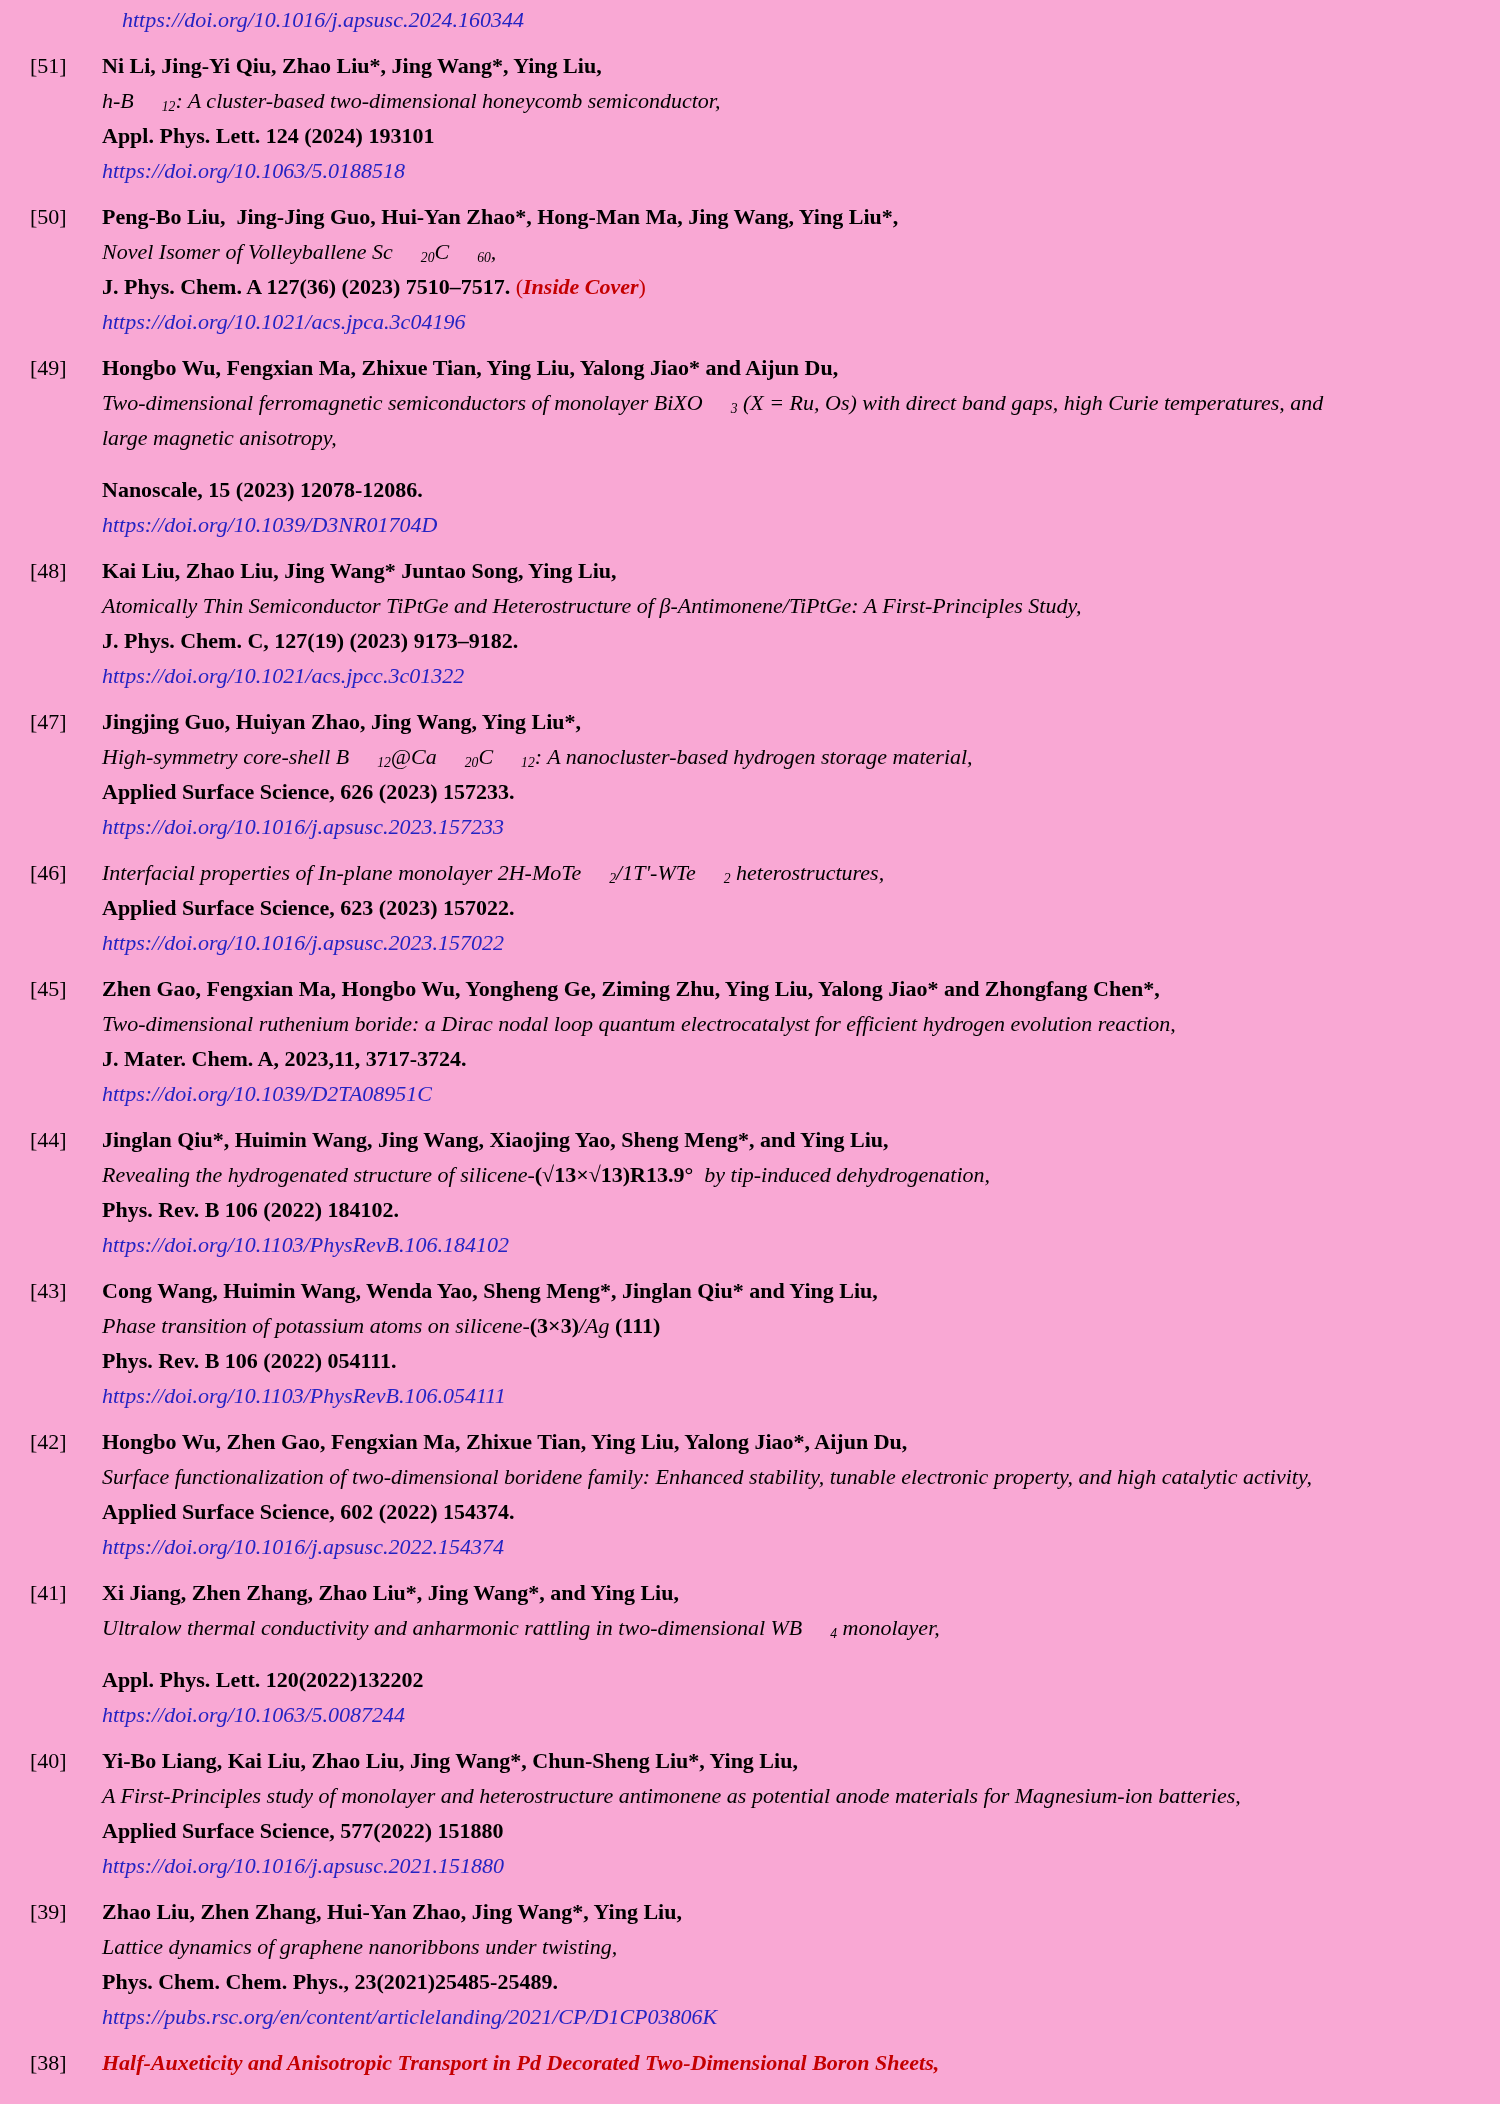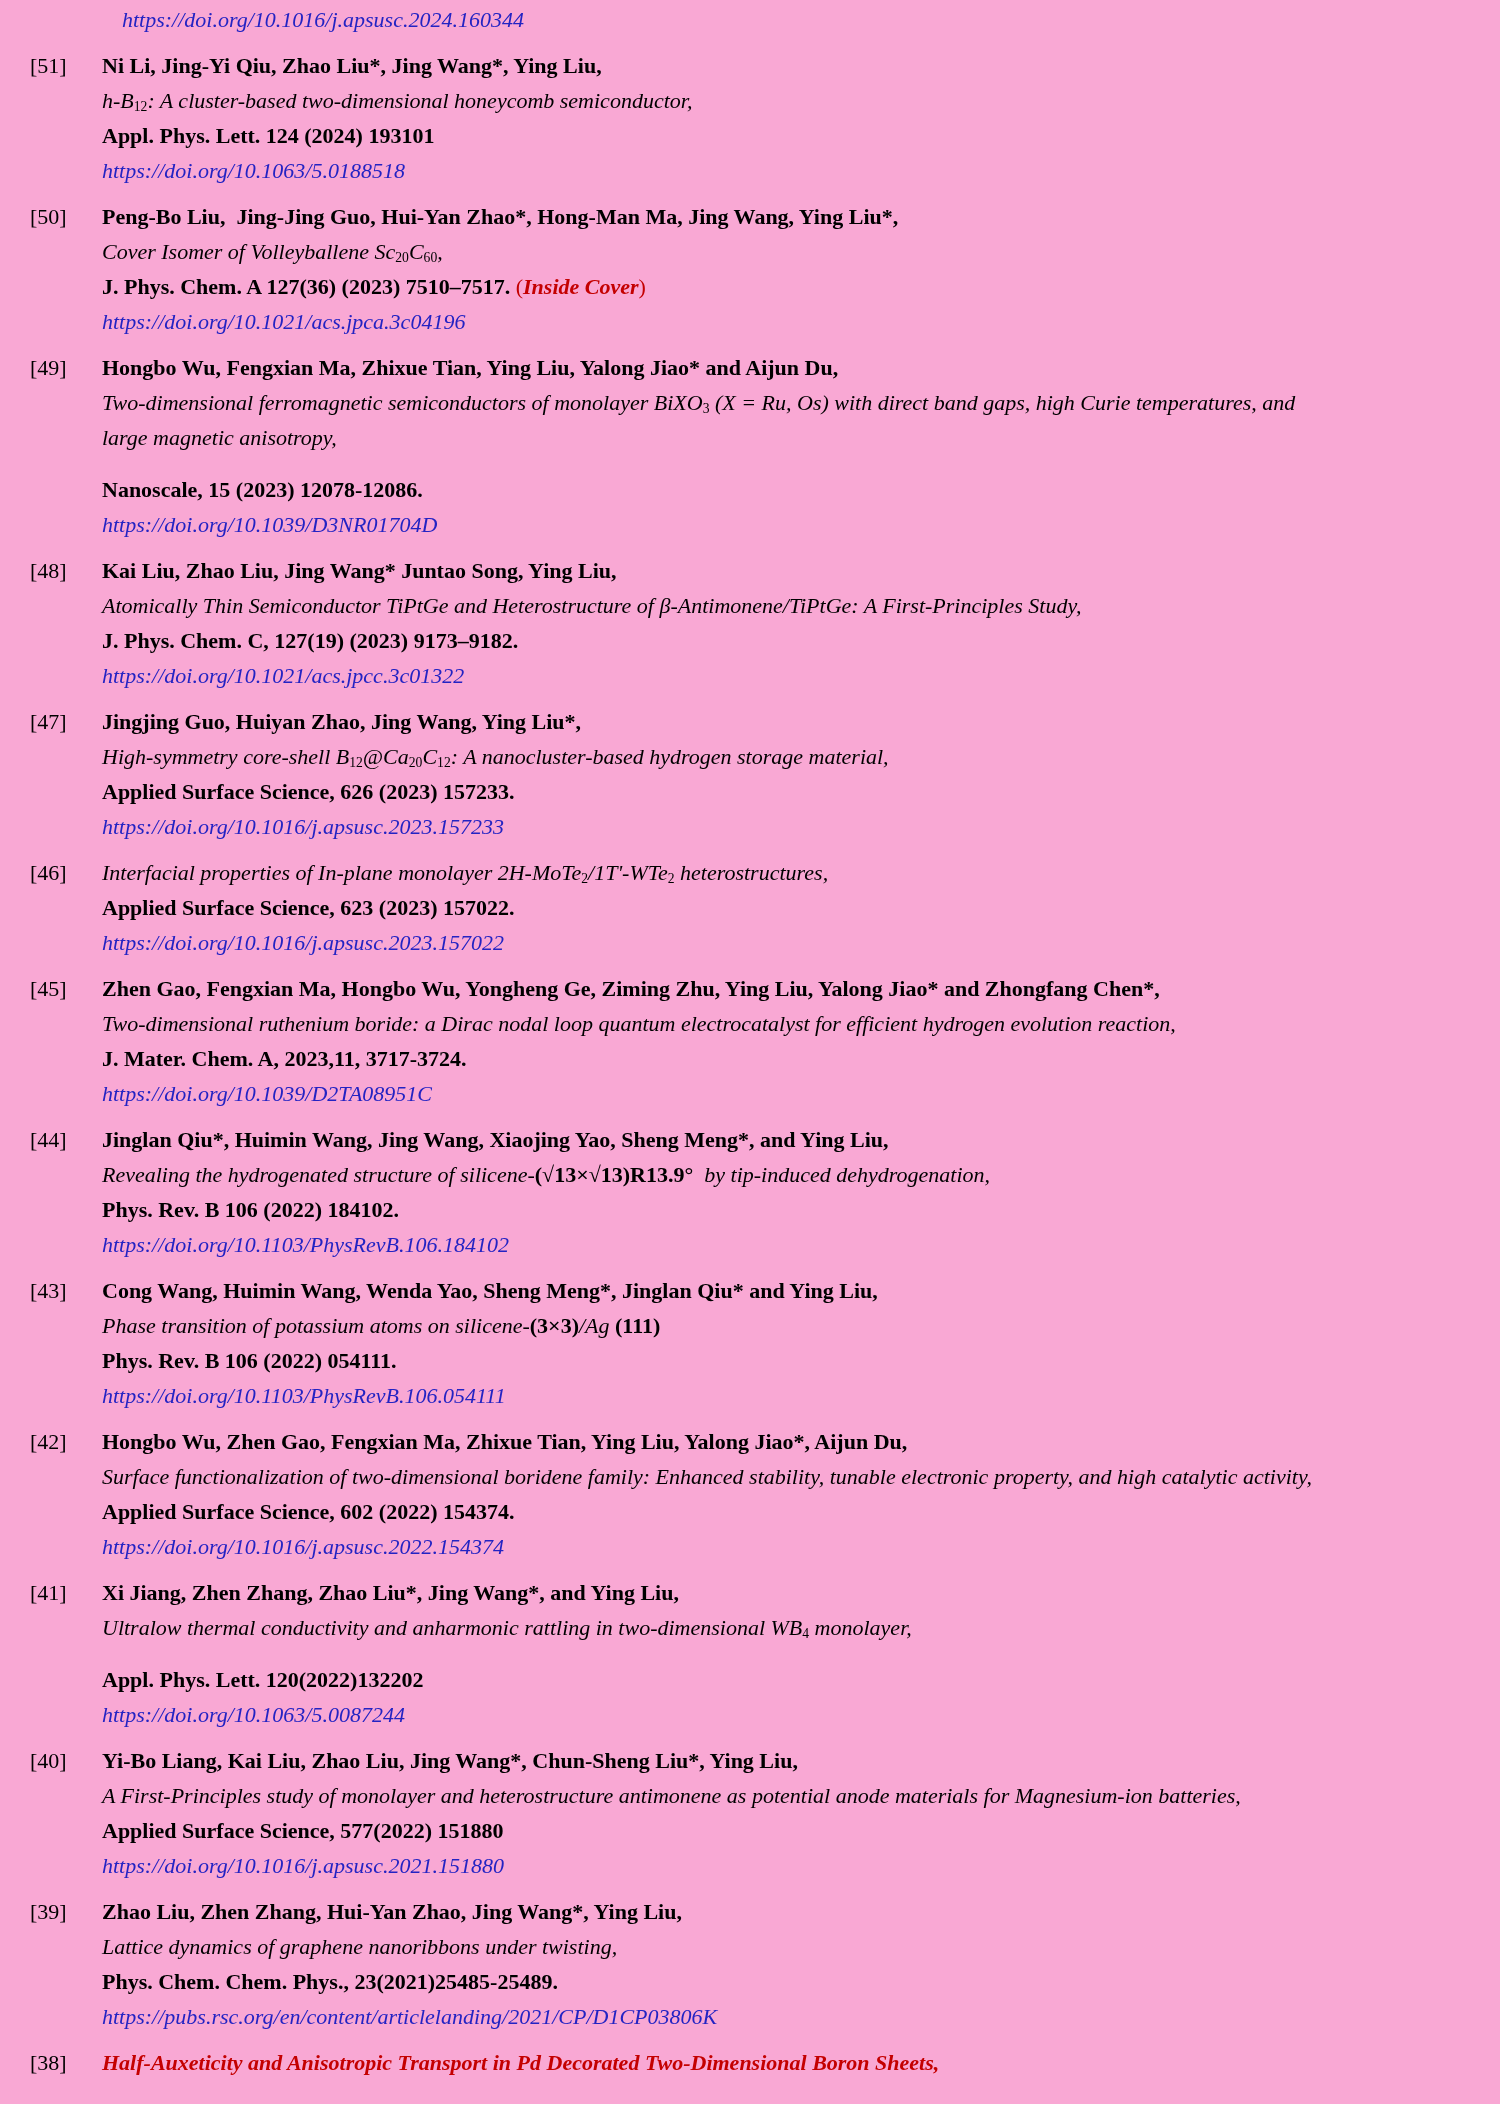--- a/index.html
+++ b/index.html
@@ -17,21 +17,21 @@
   }
   .line{line-height:35px;white-space:nowrap;}
   .orphan{margin-left:122px;margin-bottom:11px;}
   .entry{display:flex;padding-left:30px;margin-bottom:11px;}
   .num{width:72px;flex:none;}
   .content{flex:1;min-width:0;}
   .gap-before{margin-top:17px;}
   .seg-r{font-style:normal;font-weight:bold;}
   .seg-i{font-style:italic;}
   .seg-b{font-weight:bold;}
-  .seg-sub{font-size:0.62em;vertical-align:-0.22em;line-height:0;}
+  .seg-sub{font-style:italic;font-size:0.62em;vertical-align:-0.22em;line-height:0;margin-left:28px;}
   .seg-red{color:#C40000;}
   .seg-redbi{color:#C40000;font-weight:bold;font-style:italic;}
   .doi-link{color:#2323C3;font-style:italic;text-decoration:none;cursor:pointer;}
 </style>
 </head>
 <body>
 
 <div class="page" id="page-root">
     <div class="line orphan"><a class="doi-link">https://doi.org/10.1016/j.apsusc.2024.160344</a></div>
     <div class="entry">
@@ -40,21 +40,21 @@
         <div class="line"><span class="seg-r">Ni Li, Jing-Yi Qiu, Zhao Liu*, Jing Wang*, Ying Liu,</span></div>
         <div class="line"><span class="seg-i">h-B</span><span class="seg-sub">12</span><span class="seg-i">: A cluster-based two-dimensional honeycomb semiconductor,</span></div>
         <div class="line"><span class="seg-b">Appl. Phys. Lett. 124</span><span class="seg-r"> (2024) 193101</span></div>
         <div class="line"><a class="doi-link">https://doi.org/10.1063/5.0188518</a></div>
       </div>
     </div>
     <div class="entry">
       <div class="num line">[50]</div>
       <div class="content">
         <div class="line"><span class="seg-r">Peng-Bo Liu,&nbsp; Jing-Jing Guo, Hui-Yan Zhao*, Hong-Man Ma, Jing Wang, Ying Liu*,</span></div>
-        <div class="line"><span class="seg-i">Cover Isomer of Volleyballene Sc</span><span class="seg-sub">20</span><span class="seg-i">C</span><span class="seg-sub">60</span><span class="seg-i">,</span></div>
+        <div class="line"><span class="seg-i">Novel Isomer of Volleyballene Sc</span><span class="seg-sub">20</span><span class="seg-i">C</span><span class="seg-sub">60</span><span class="seg-i">,</span></div>
         <div class="line"><span class="seg-b">J. Phys. Chem. A</span><span class="seg-r"> 127(36) (2023) 7510–7517. </span><span class="seg-red">(</span><span class="seg-redbi">Inside Cover</span><span class="seg-red">)</span></div>
         <div class="line"><a class="doi-link">https://doi.org/10.1021/acs.jpca.3c04196</a></div>
       </div>
     </div>
     <div class="entry">
       <div class="num line">[49]</div>
       <div class="content">
         <div class="line"><span class="seg-r">Hongbo Wu, Fengxian Ma, Zhixue Tian, Ying Liu, Yalong Jiao* and Aijun Du,</span></div>
         <div class="line"><span class="seg-i">Two-dimensional ferromagnetic semiconductors of monolayer BiXO</span><span class="seg-sub">3</span><span class="seg-i"> (X = Ru, Os) with direct band gaps, high Curie temperatures, and</span></div>
         <div class="line"><span class="seg-i">large magnetic anisotropy,</span></div>

